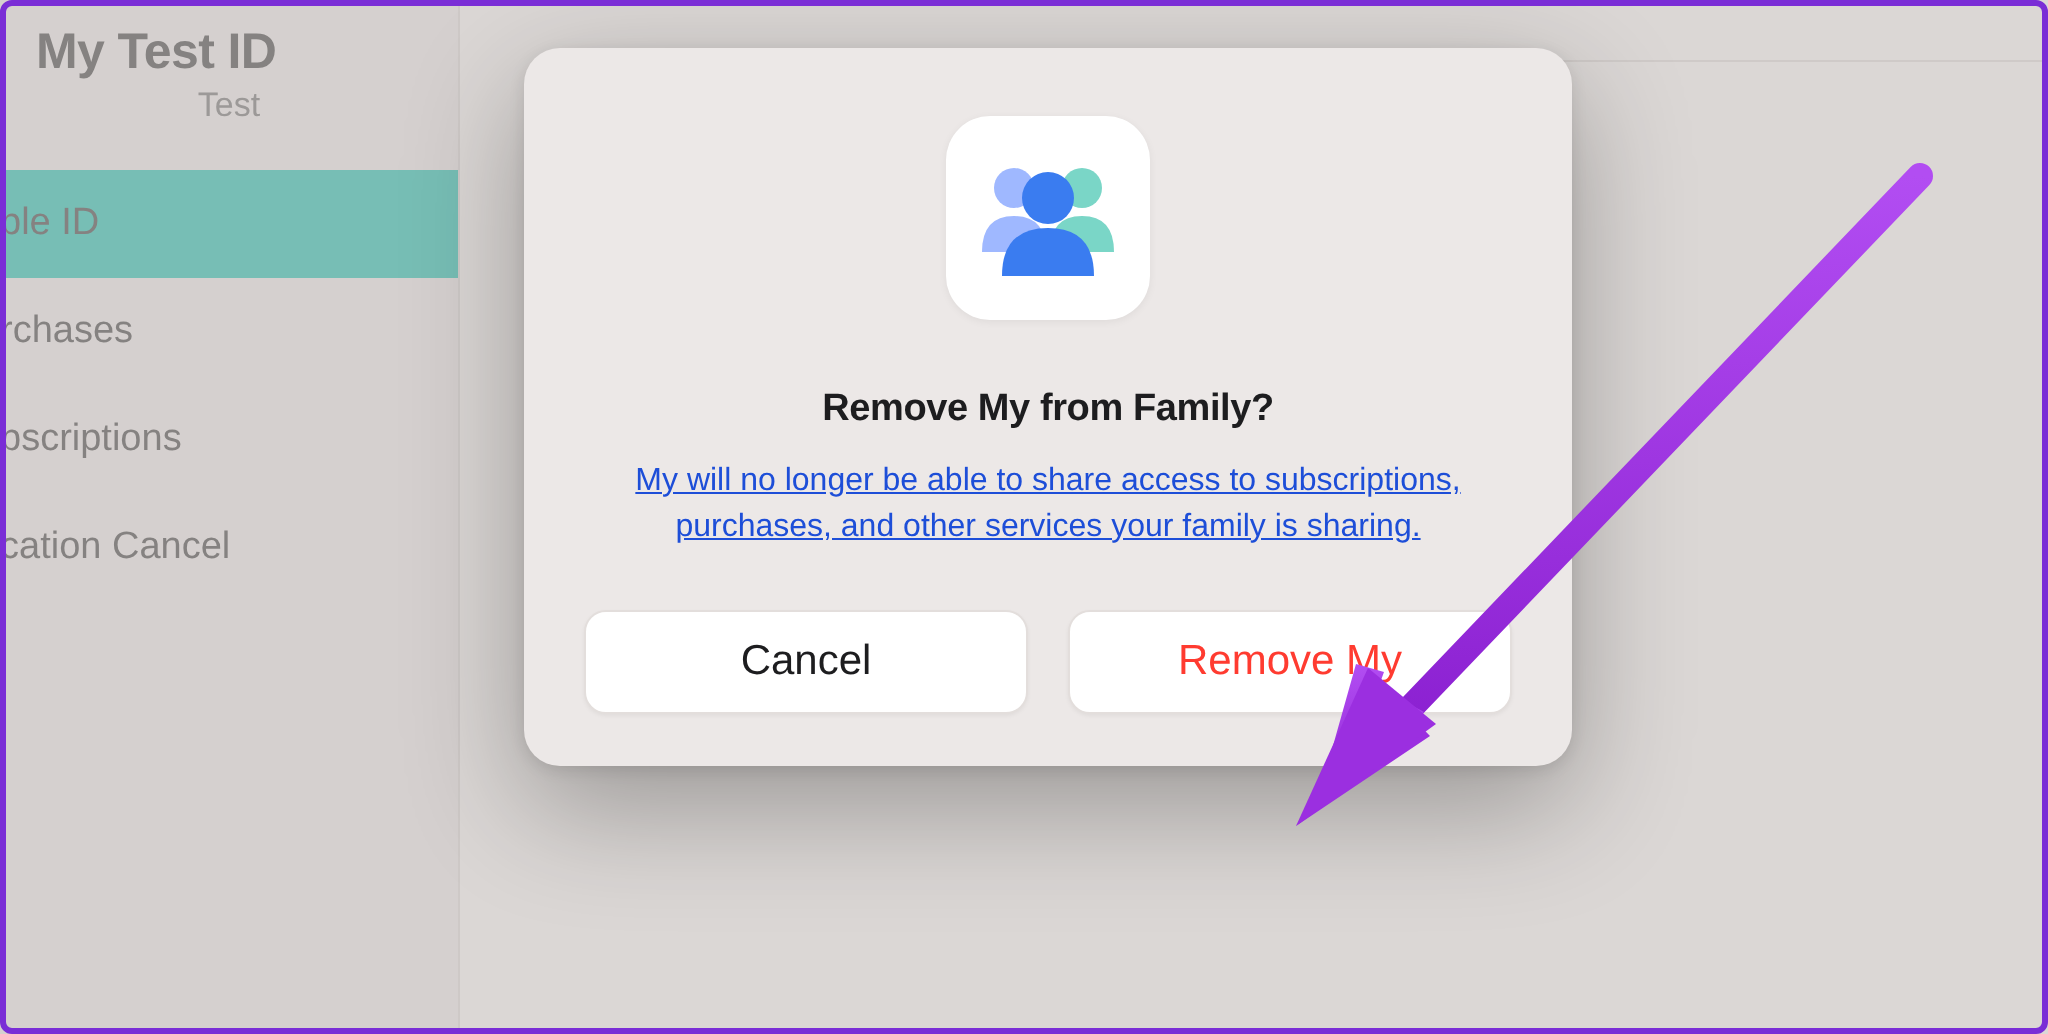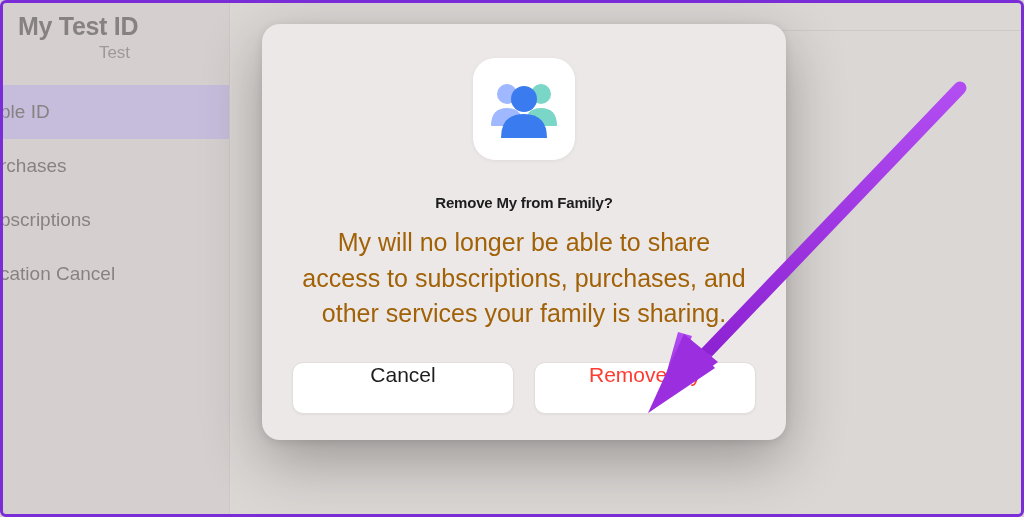--- a/index.html
+++ b/index.html
@@ -45,21 +45,21 @@
   }
   .sidebar-list { margin-top: 8px; }
   .sidebar-item {
     padding: 16px 8px 16px 0;
     font-size: 19px;
     color: #333;
     border-bottom: 0;
     cursor: pointer;
   }
   .sidebar-item.selected {
-    background: #c4b5fd;
+    background: #14b8a6;
   }
   .main {
     flex: 1;
     background: #f2efee;
     position: relative;
   }
   .main-hr {
     position: absolute;
     top: 30px; left: 60px; right: 0;
     border-top: 1px solid #d7d2d1;
@@ -82,49 +82,50 @@
   }
   .dlg-icon-tile {
     width: 102px; height: 102px;
     background: #fff;
     border-radius: 22px;
     margin: 0 auto 34px auto;
     display: flex; align-items: center; justify-content: center;
     box-shadow: 0 1px 4px rgba(0,0,0,0.06);
   }
   .dlg-title {
-    font-size: 15px;
+    font-size: 19px;
     font-weight: 700;
     color: #1d1d1f;
     letter-spacing: -0.2px;
     margin-bottom: 14px;
   }
   .dlg-body {
-    font-size: 25px;
-    color: #a16207;
+    font-size: 16px;
+    color: #1d4ed8;
     line-height: 1.42;
     padding: 0 6px;
     margin-bottom: 30px;
+    text-decoration: underline;
   }
   .dlg-actions {
     display: flex;
     gap: 20px;
     justify-content: center;
   }
   .dlg-btn {
     flex: 1 1 0;
     max-width: 222px;
     height: 52px;
     background: #fff;
     border: 1px solid #e3dedc;
     border-radius: 11px;
     font-size: 21px;
     font-weight: 500;
     cursor: pointer;
-    display: flex; align-items: flex-start; justify-content: center;
+    display: flex; align-items: center; justify-content: center;
     box-shadow: 0 1px 2px rgba(0,0,0,0.05);
   }
   .dlg-btn.danger { color: #ff3b30; }
   .dlg-btn.cancel { color: #1d1d1f; }
 
   .arrow {
     position: absolute;
     z-index: 50;
     pointer-events: none;
   }

